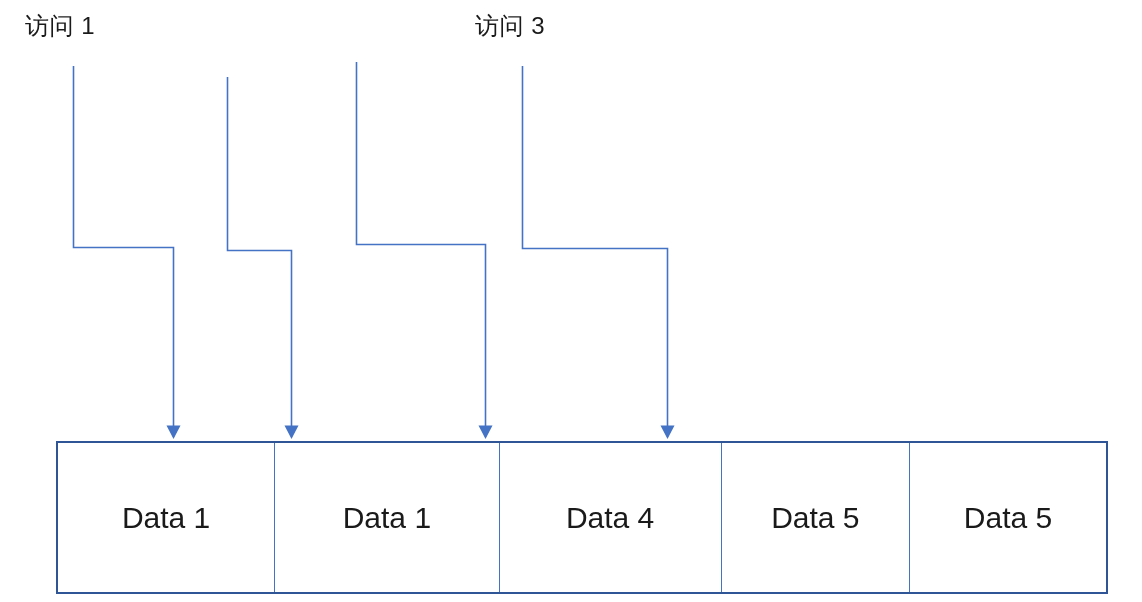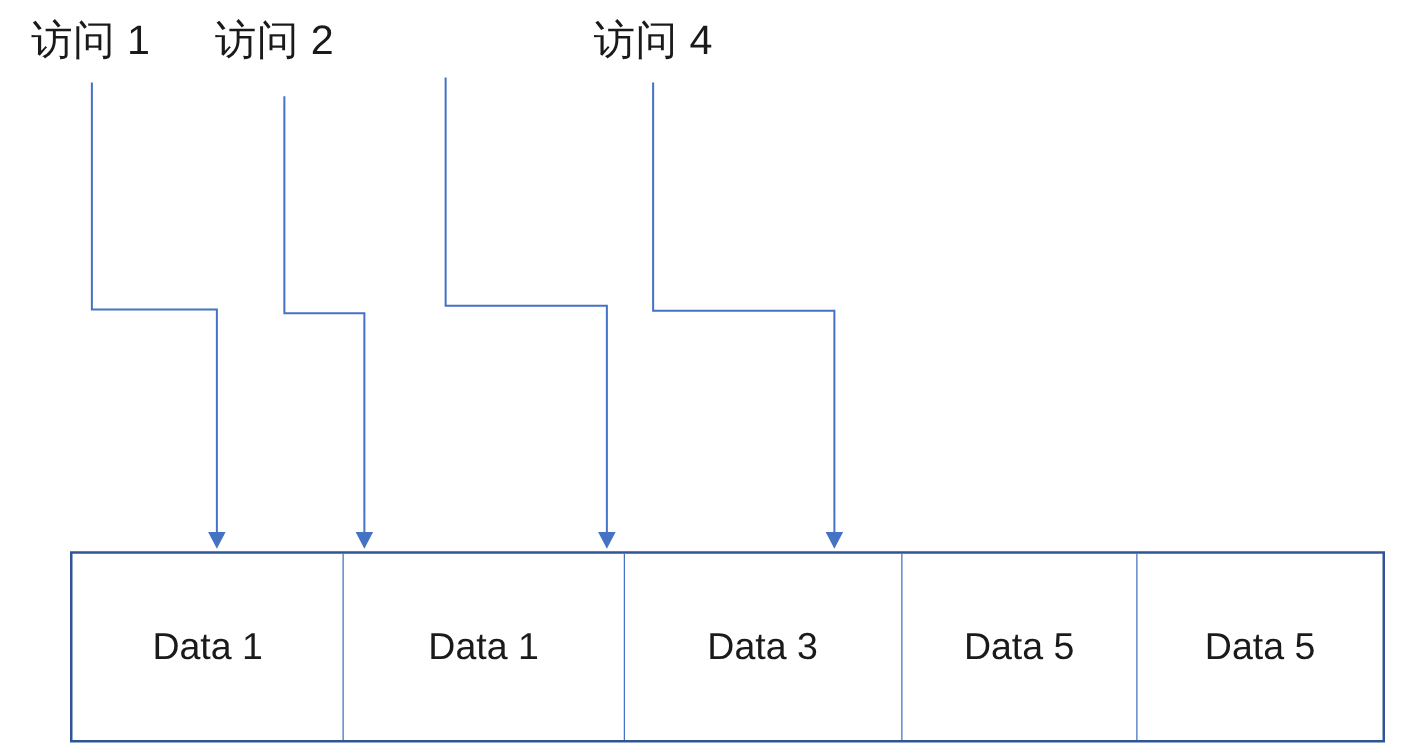--- a/index.html
+++ b/index.html
@@ -11,21 +11,21 @@
   .canvas {
     position: relative;
     width: 1142px;
     height: 602px;
     background: #ffffff;
     overflow: hidden;
   }
   .access-label {
     position: absolute;
     top: 12px;
-    font-size: 33px;
+    font-size: 24px;
     line-height: 1.2;
     color: #1a1a1a;
     white-space: nowrap;
     letter-spacing: 0.5px;
   }
   .access-label.l1 { left: 25px; }
   .access-label.l2 { left: 172px; }
   .access-label.l3 { left: 313px; }
   .access-label.l4 { left: 475px; }
   .connector-layer {
@@ -64,38 +64,37 @@
   .data-cell.c4 { flex: 180 0 0; }
   .data-cell.c5 { flex: 157 0 0; }
   .data-cell.c6 { flex: 164 0 0; }
 </style>
 </head>
 <body>
 
 <div class="canvas">
 
   <div class="access-label l1">访问 1</div>
-  <div class="access-label l2">访问 2</div>
-  <div class="access-label l4">访问 4</div>
+  <div class="access-label l4">访问 3</div>
 
   <svg class="connector-layer" viewBox="0 0 1142 602" xmlns="http://www.w3.org/2000/svg">
     <path d="M73.5 66 L73.5 247.5 L173.5 247.5 L173.5 426" fill="none" stroke="#4472C4" stroke-width="1.6"></path>
     <polygon points="166.5,425.5 180.5,425.5 173.5,439" fill="#4472C4"></polygon>
 
     <path d="M227.5 77 L227.5 250.5 L291.5 250.5 L291.5 426" fill="none" stroke="#4472C4" stroke-width="1.6"></path>
     <polygon points="284.5,425.5 298.5,425.5 291.5,439" fill="#4472C4"></polygon>
 
     <path d="M356.5 62 L356.5 244.5 L485.5 244.5 L485.5 426" fill="none" stroke="#4472C4" stroke-width="1.6"></path>
     <polygon points="478.5,425.5 492.5,425.5 485.5,439" fill="#4472C4"></polygon>
 
     <path d="M522.5 66 L522.5 248.5 L667.5 248.5 L667.5 426" fill="none" stroke="#4472C4" stroke-width="1.6"></path>
     <polygon points="660.5,425.5 674.5,425.5 667.5,439" fill="#4472C4"></polygon>
   </svg>
 
   <div class="data-row">
     <div class="data-cell c1">Data 1</div>
     <div class="data-cell c2">Data 1</div>
-    <div class="data-cell c3">Data 3</div>
+    <div class="data-cell c3">Data 4</div>
     <div class="data-cell c5">Data 5</div>
     <div class="data-cell c6">Data 5</div>
   </div>
 
 </div>
 
 </body></html>

